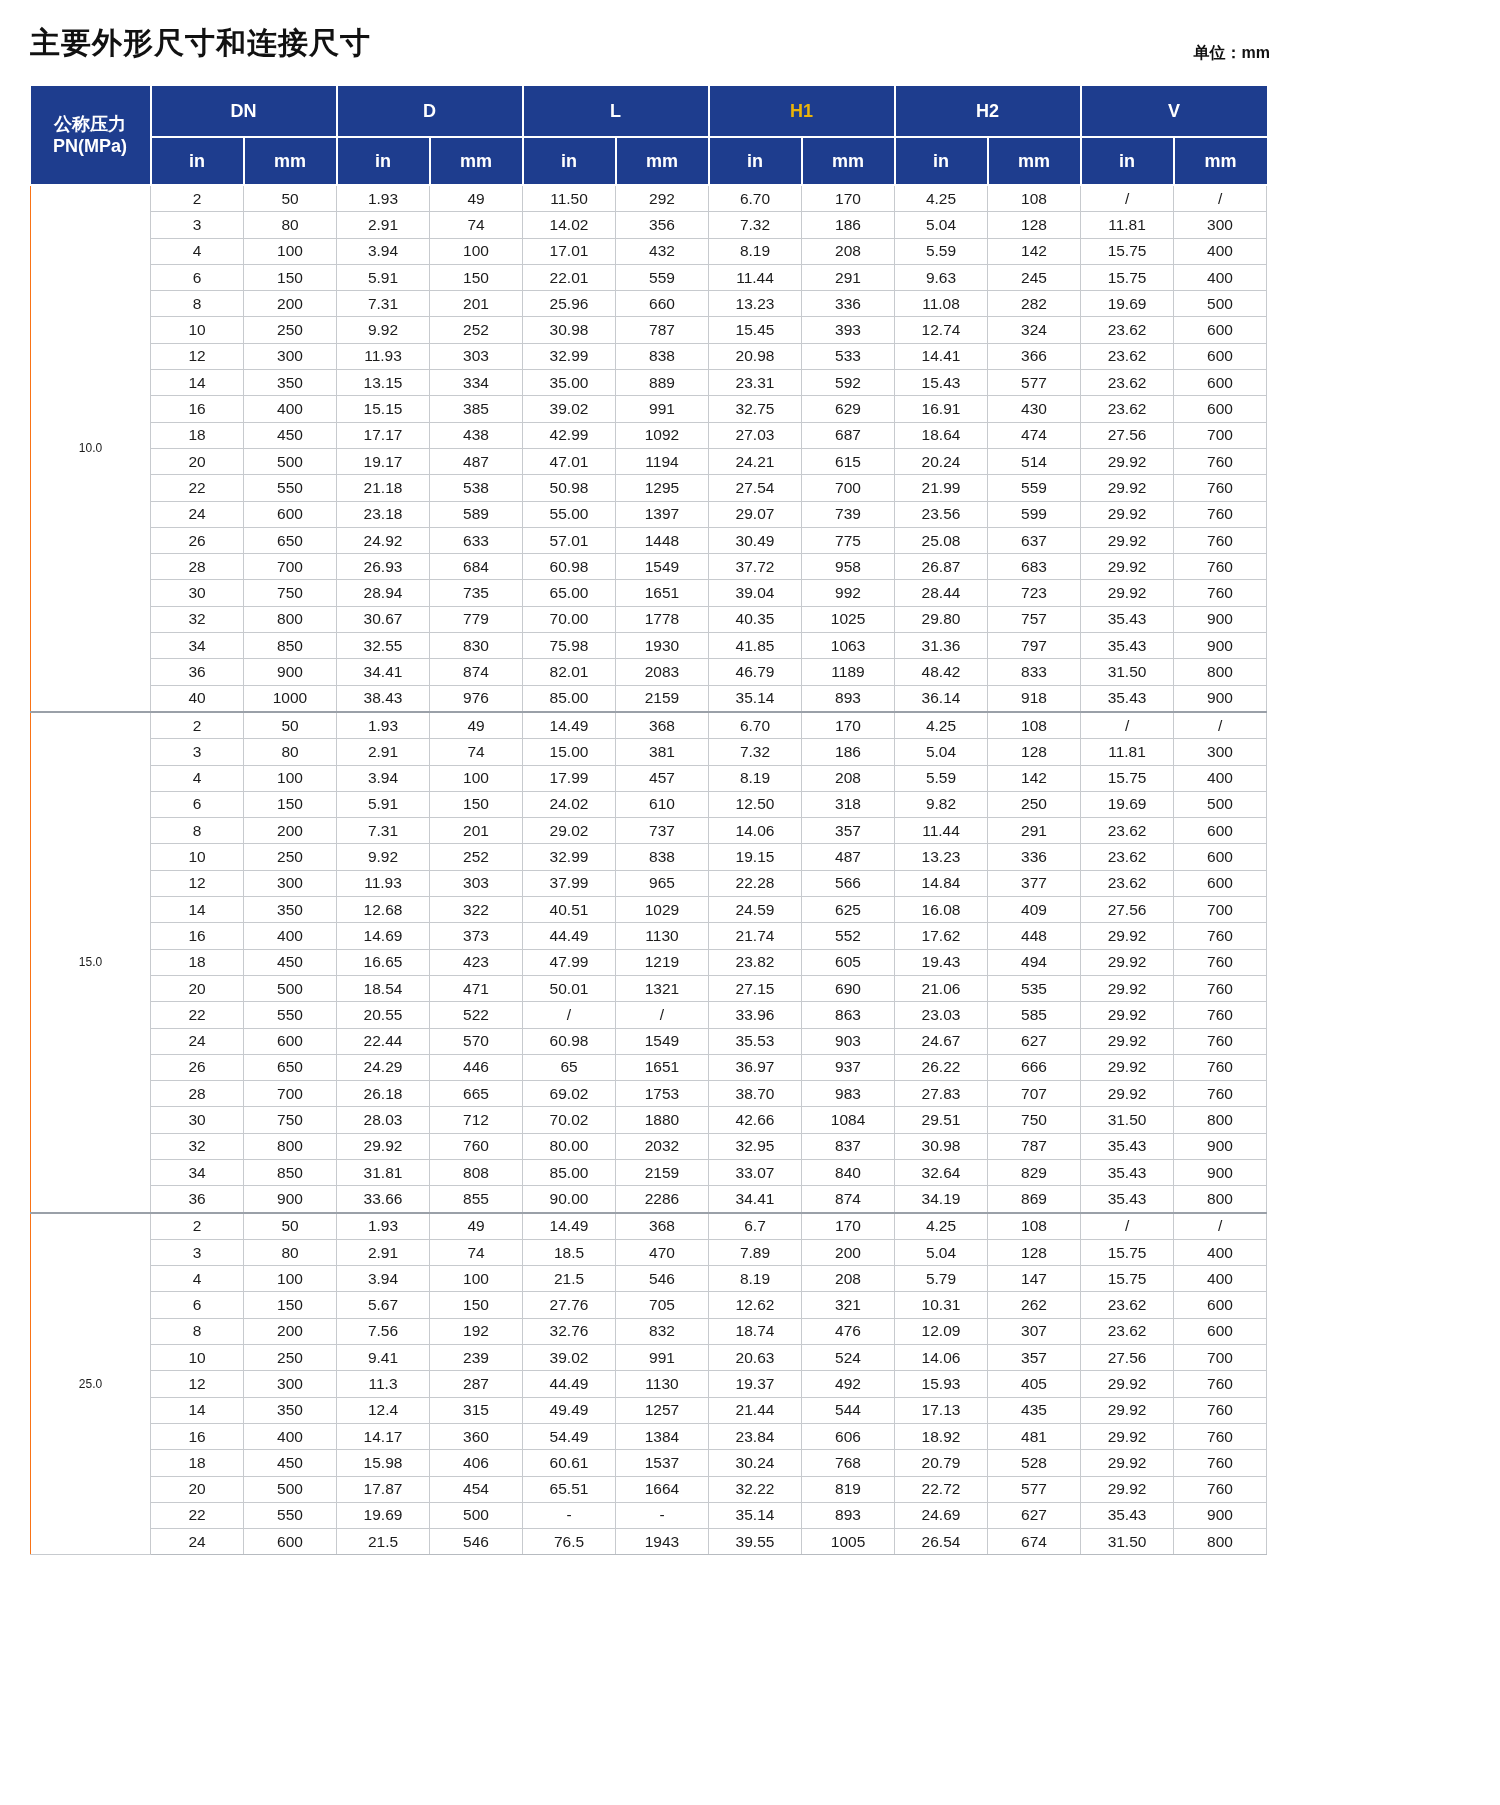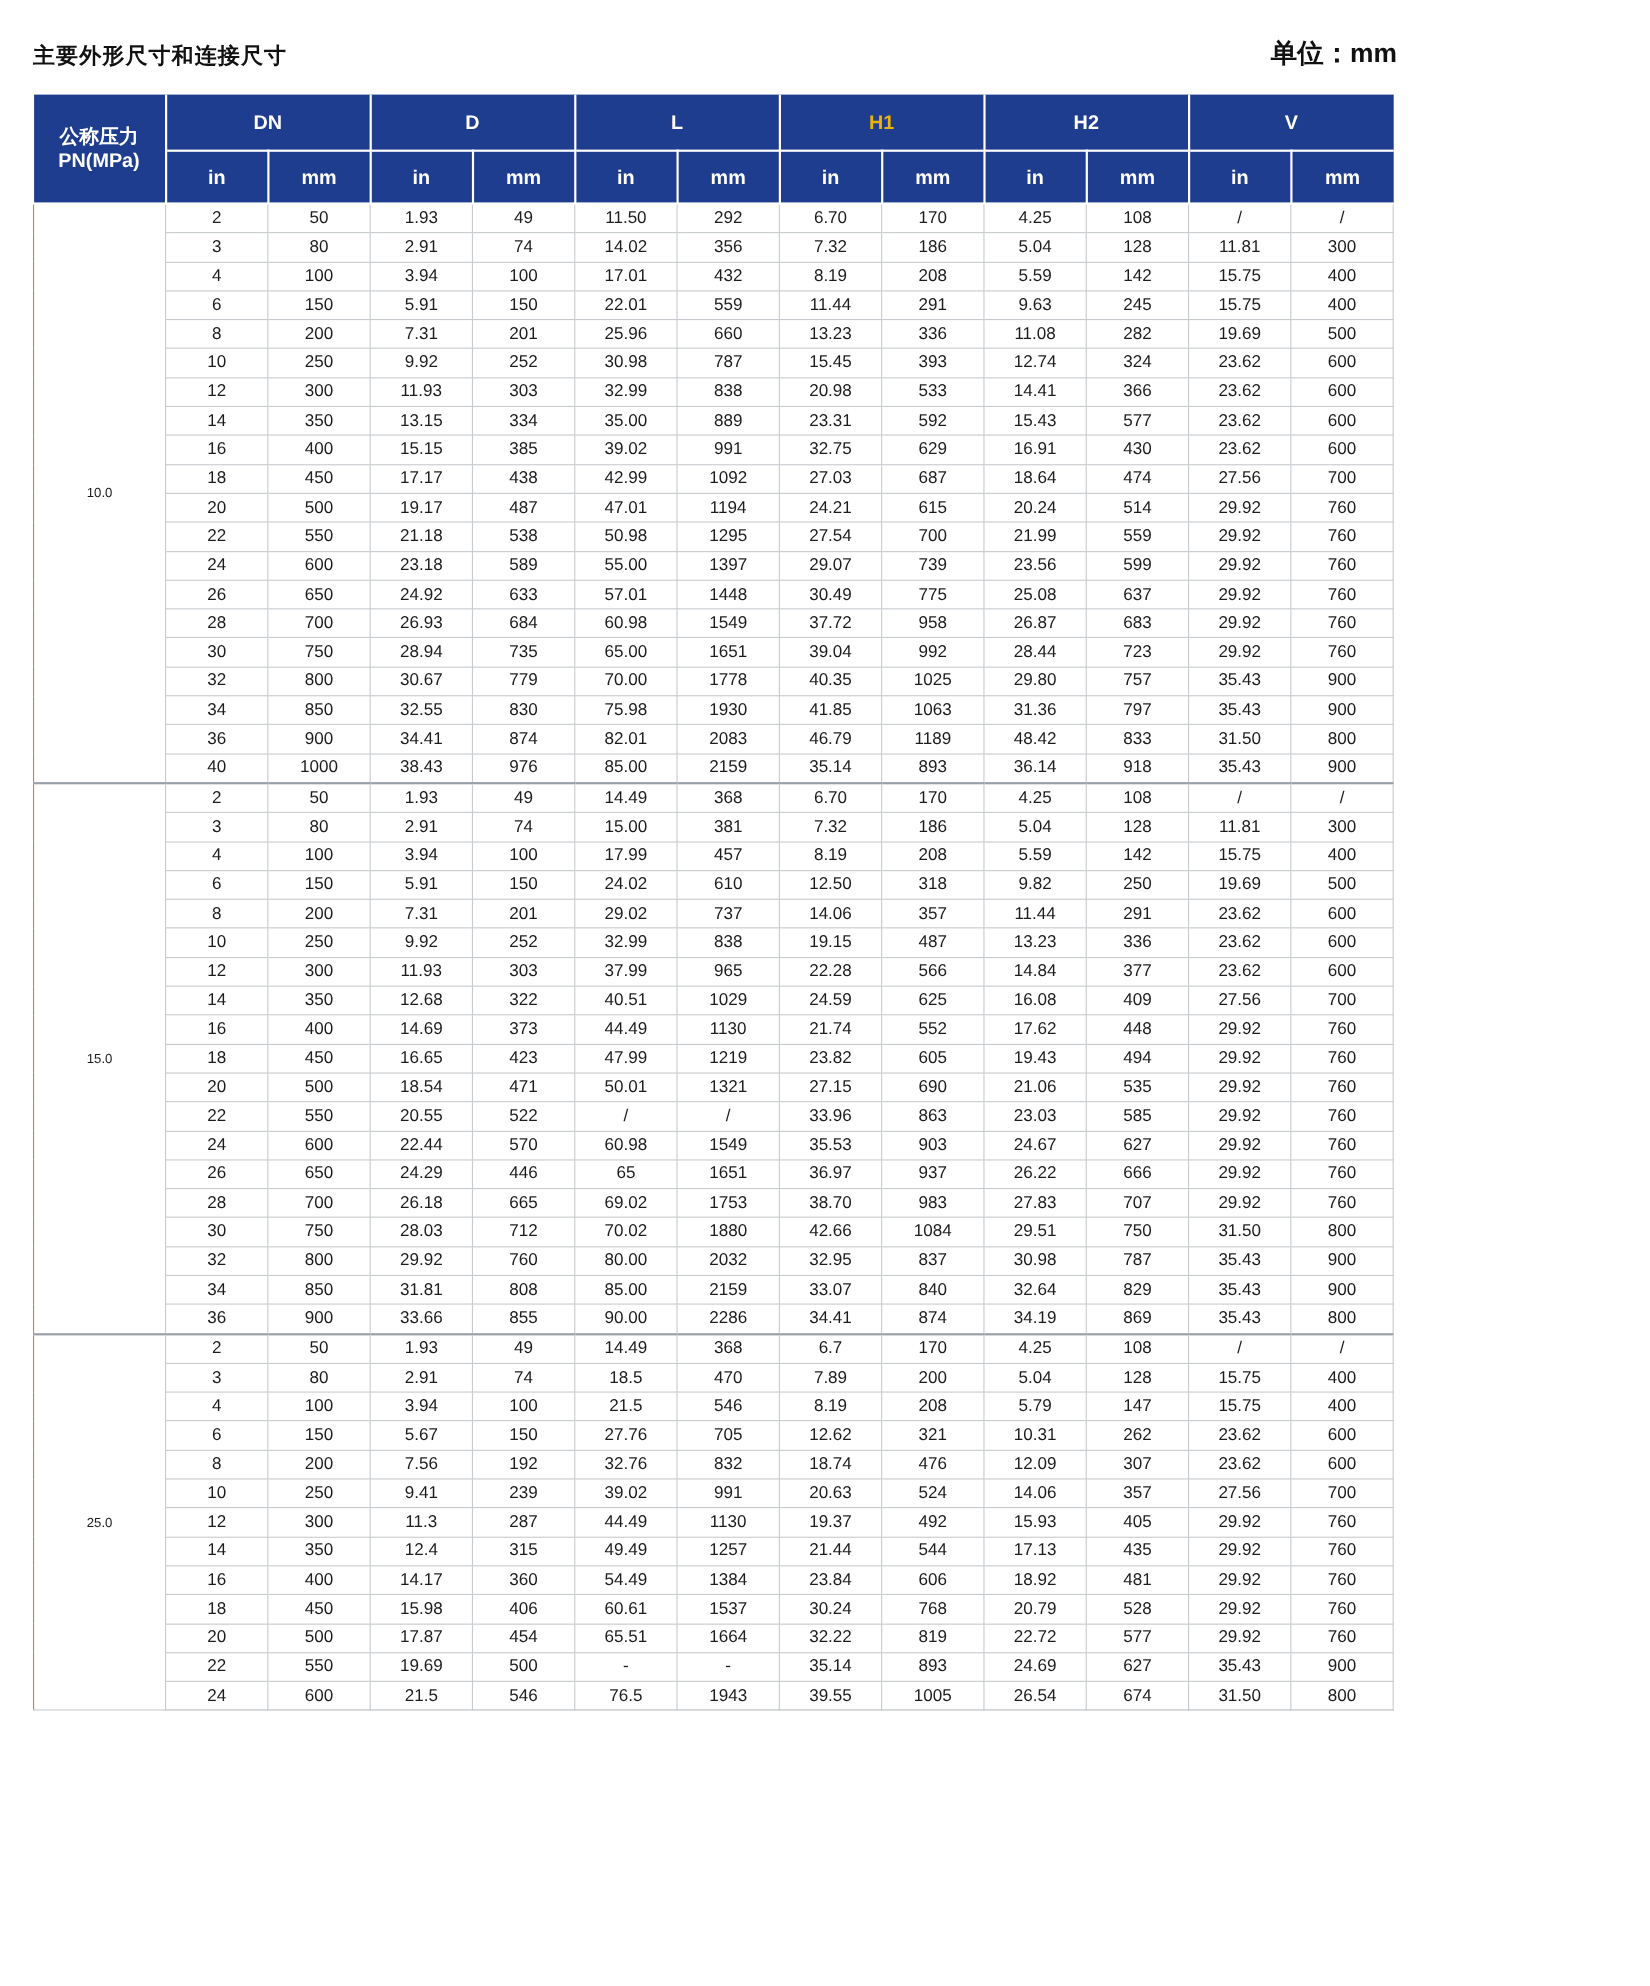--- a/index.html
+++ b/index.html
@@ -8,24 +8,24 @@
     font-family:"Liberation Sans","DejaVu Sans",sans-serif;
     color:#1c1c1c;
     position:relative;
   }
   .page{position:absolute;left:30px;top:0;width:1240px;}
   .topbar{
     display:flex;justify-content:space-between;align-items:flex-end;
     margin-top:30px;margin-bottom:22px;height:34px;
   }
   .title{
-    font-size:20px;font-weight:bold;color:#111;letter-spacing:1px;
+    font-size:30px;font-weight:bold;color:#111;letter-spacing:1px;
   }
   .unit-note{
-    font-size:24px;color:#111;font-weight:bold;
+    font-size:16px;color:#111;font-weight:bold;
   }
   table.dims{
     border-collapse:collapse;table-layout:fixed;width:1112px;
   }
   col.c-press{width:120px;}
   col.c-num{width:93px;}
   thead th{
     background:#1e3d8e;color:#ffffff;font-weight:bold;
     border:2px solid #ffffff;
     text-align:center;vertical-align:middle;

